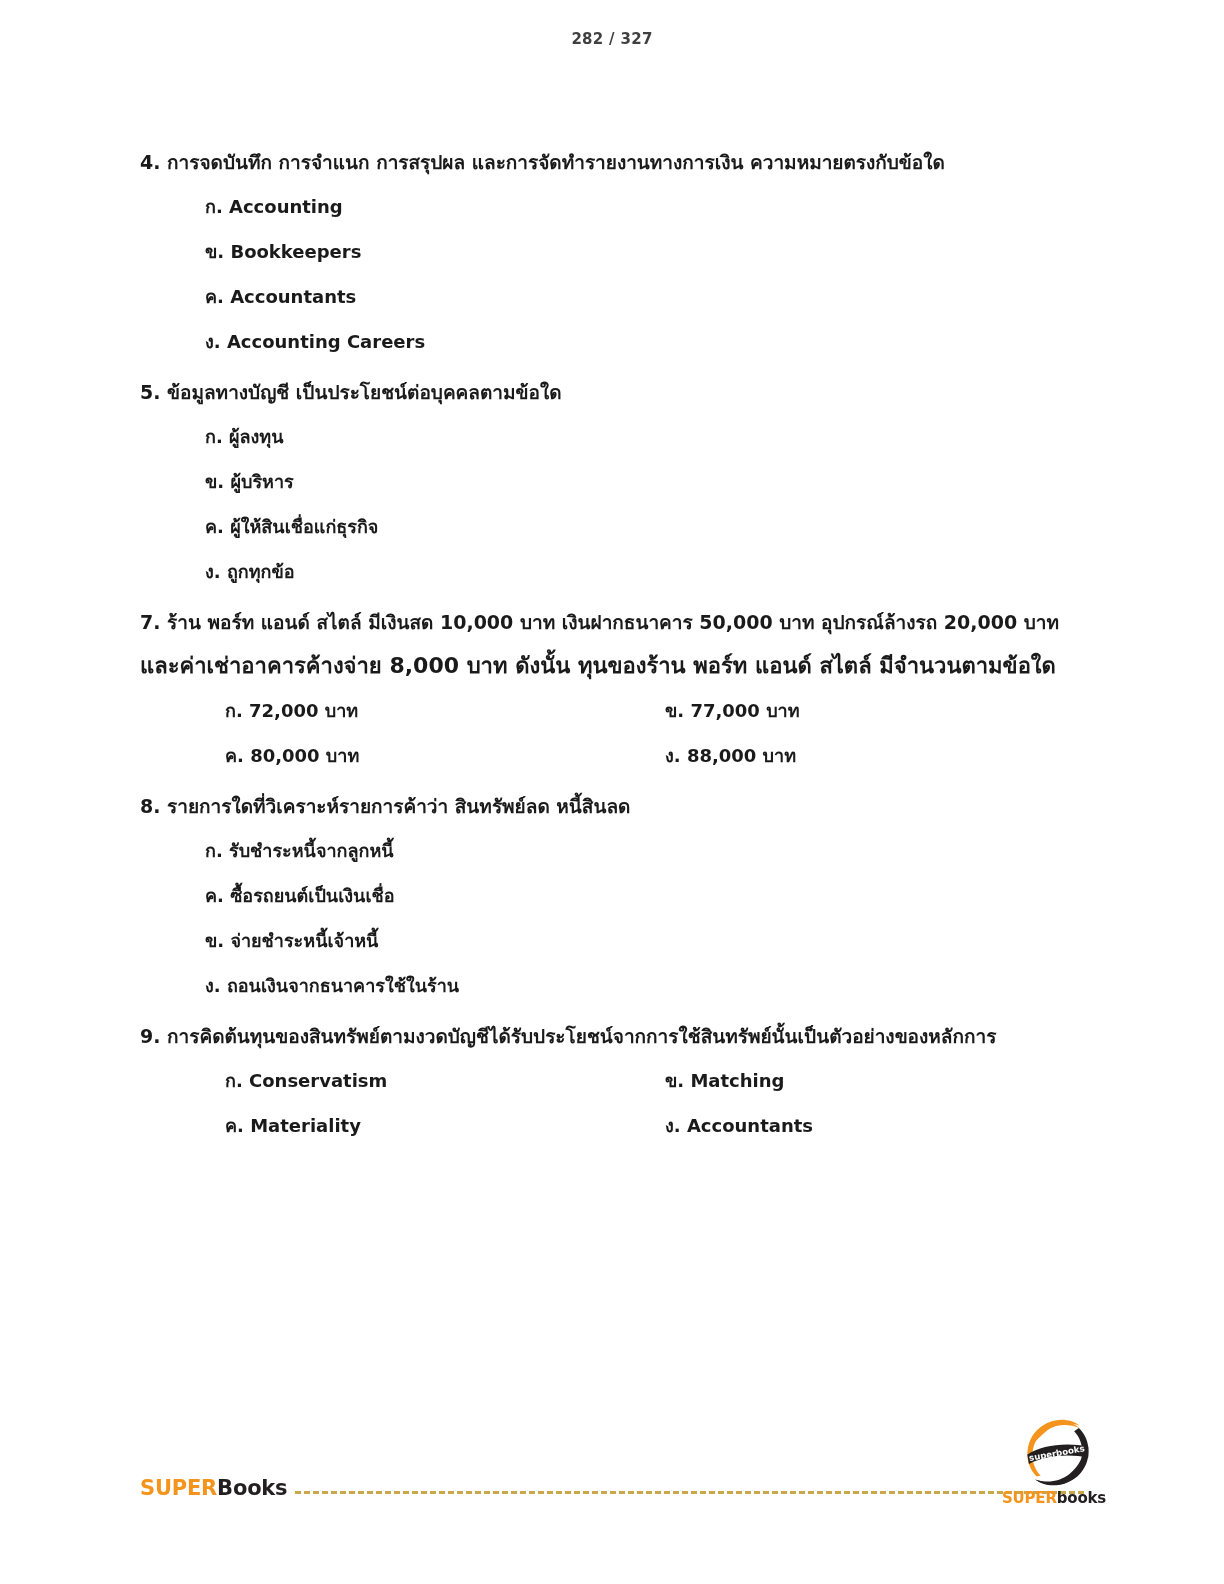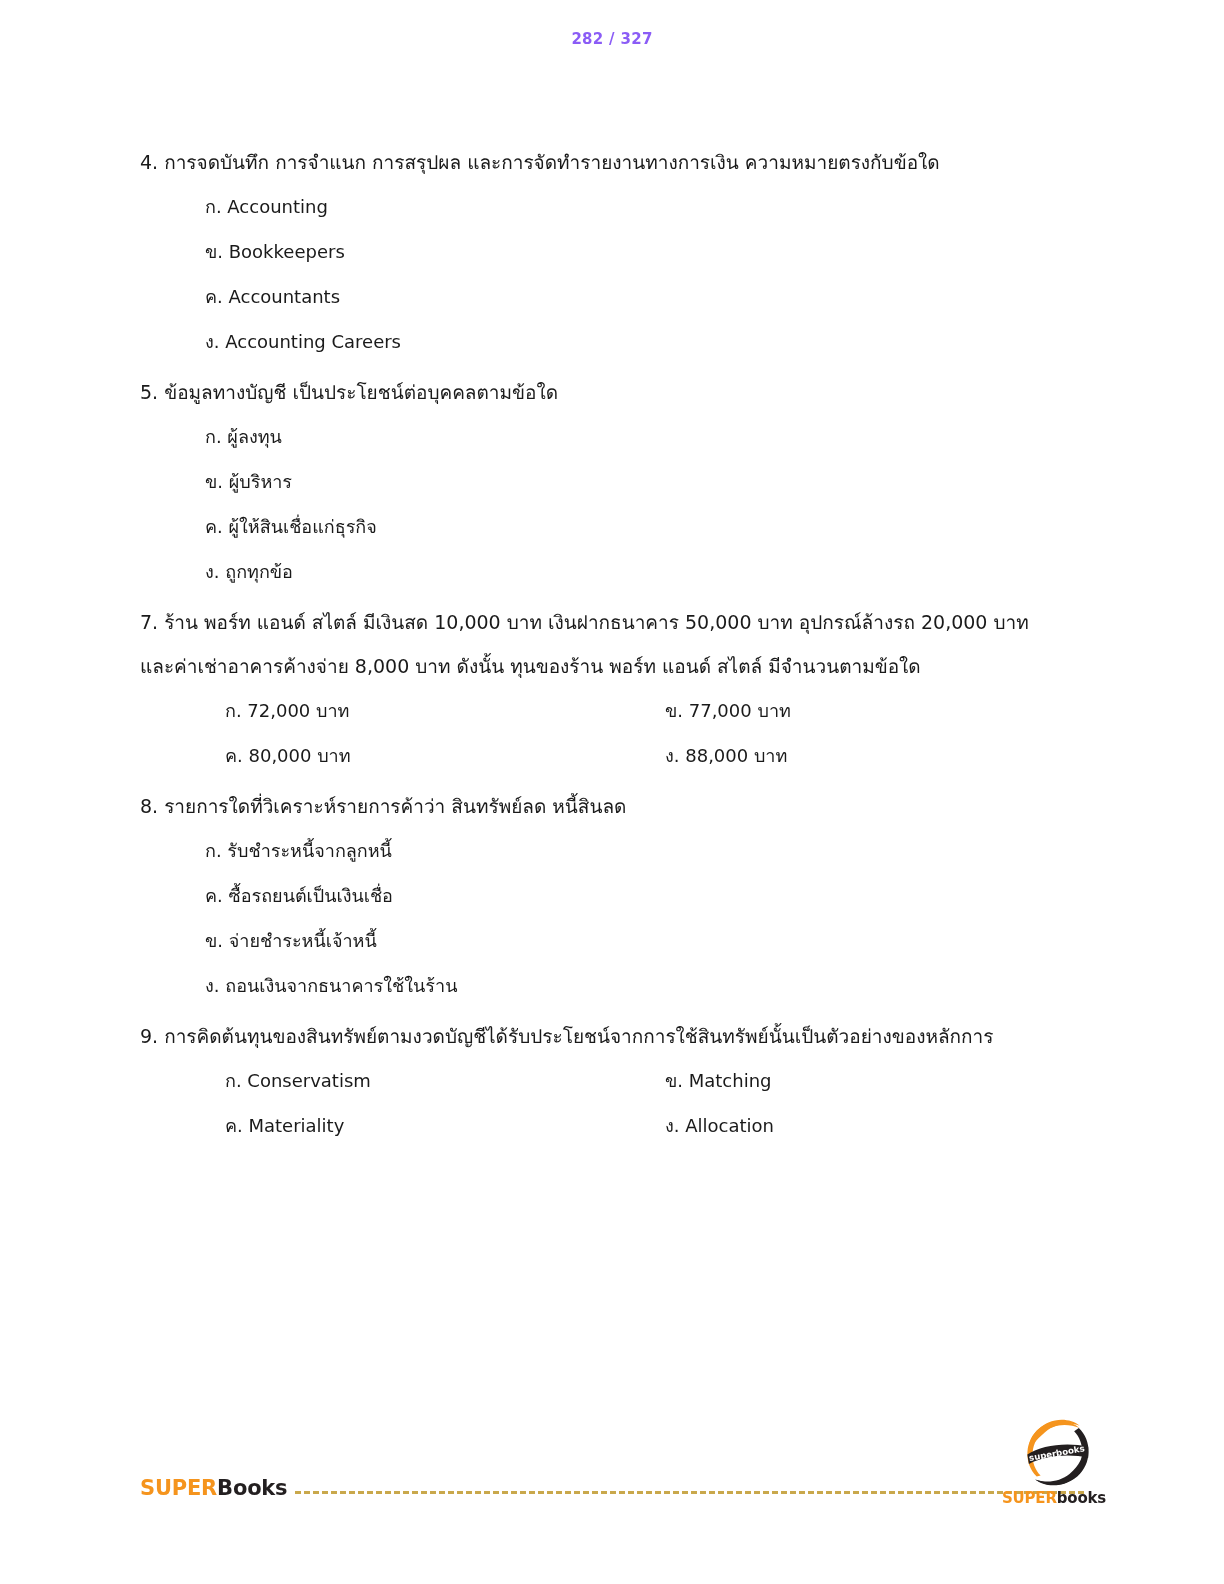--- a/index.html
+++ b/index.html
@@ -18,44 +18,45 @@
 
   
   .page-indicator {
     position: absolute;
     top: 30px;
     left: 0;
     width: 100%;
     text-align: center;
     font-size: 15px;
     font-weight: bold;
-    color: #8b5cf6;
+    color: #404040;
     letter-spacing: 0.3px;
   }
 
   
   .doc-body {
     position: absolute;
     top: 140px;
     left: 140px;
     width: 944px;
+    font-weight: bold;
   }
 
   .question-block {
     margin-bottom: 6px;
   }
 
   .question-text {
     font-size: 19px;
     line-height: 44px;
     color: #1a1a1a;
     white-space: nowrap;
   }
   .question-line2 {
-    font-size: 19px;
+    font-size: 22px;
     line-height: 44px;
     color: #1a1a1a;
     white-space: nowrap;
   }
   .underlined {
     text-decoration: underline;
     text-underline-offset: 2px;
   }
 
   
@@ -180,21 +181,21 @@
       <li class="option">ง. ถอนเงินจากธนาคารใช้ในร้าน</li>
     </ul>
   </div>
 
   <div class="question-block">
     <div class="question-text">9. การคิดต้นทุนของสินทรัพย์ตามงวดบัญชีได้รับประโยชน์จากการใช้สินทรัพย์นั้นเป็นตัวอย่างของหลักการ</div>
     <div class="options-grid">
       <div class="option">ก. Conservatism</div>
       <div class="option">ข. Matching</div>
       <div class="option">ค. Materiality</div>
-      <div class="option">ง. Allocation</div>
+      <div class="option">ง. Accountants</div>
     </div>
   </div>
 
 </div>
 
 <div class="footer">
   <div class="footer-wordmark"><span class="wm-super">SUPER</span><span class="wm-books">Books</span></div>
   <div class="footer-rule"></div>
 </div>
 

